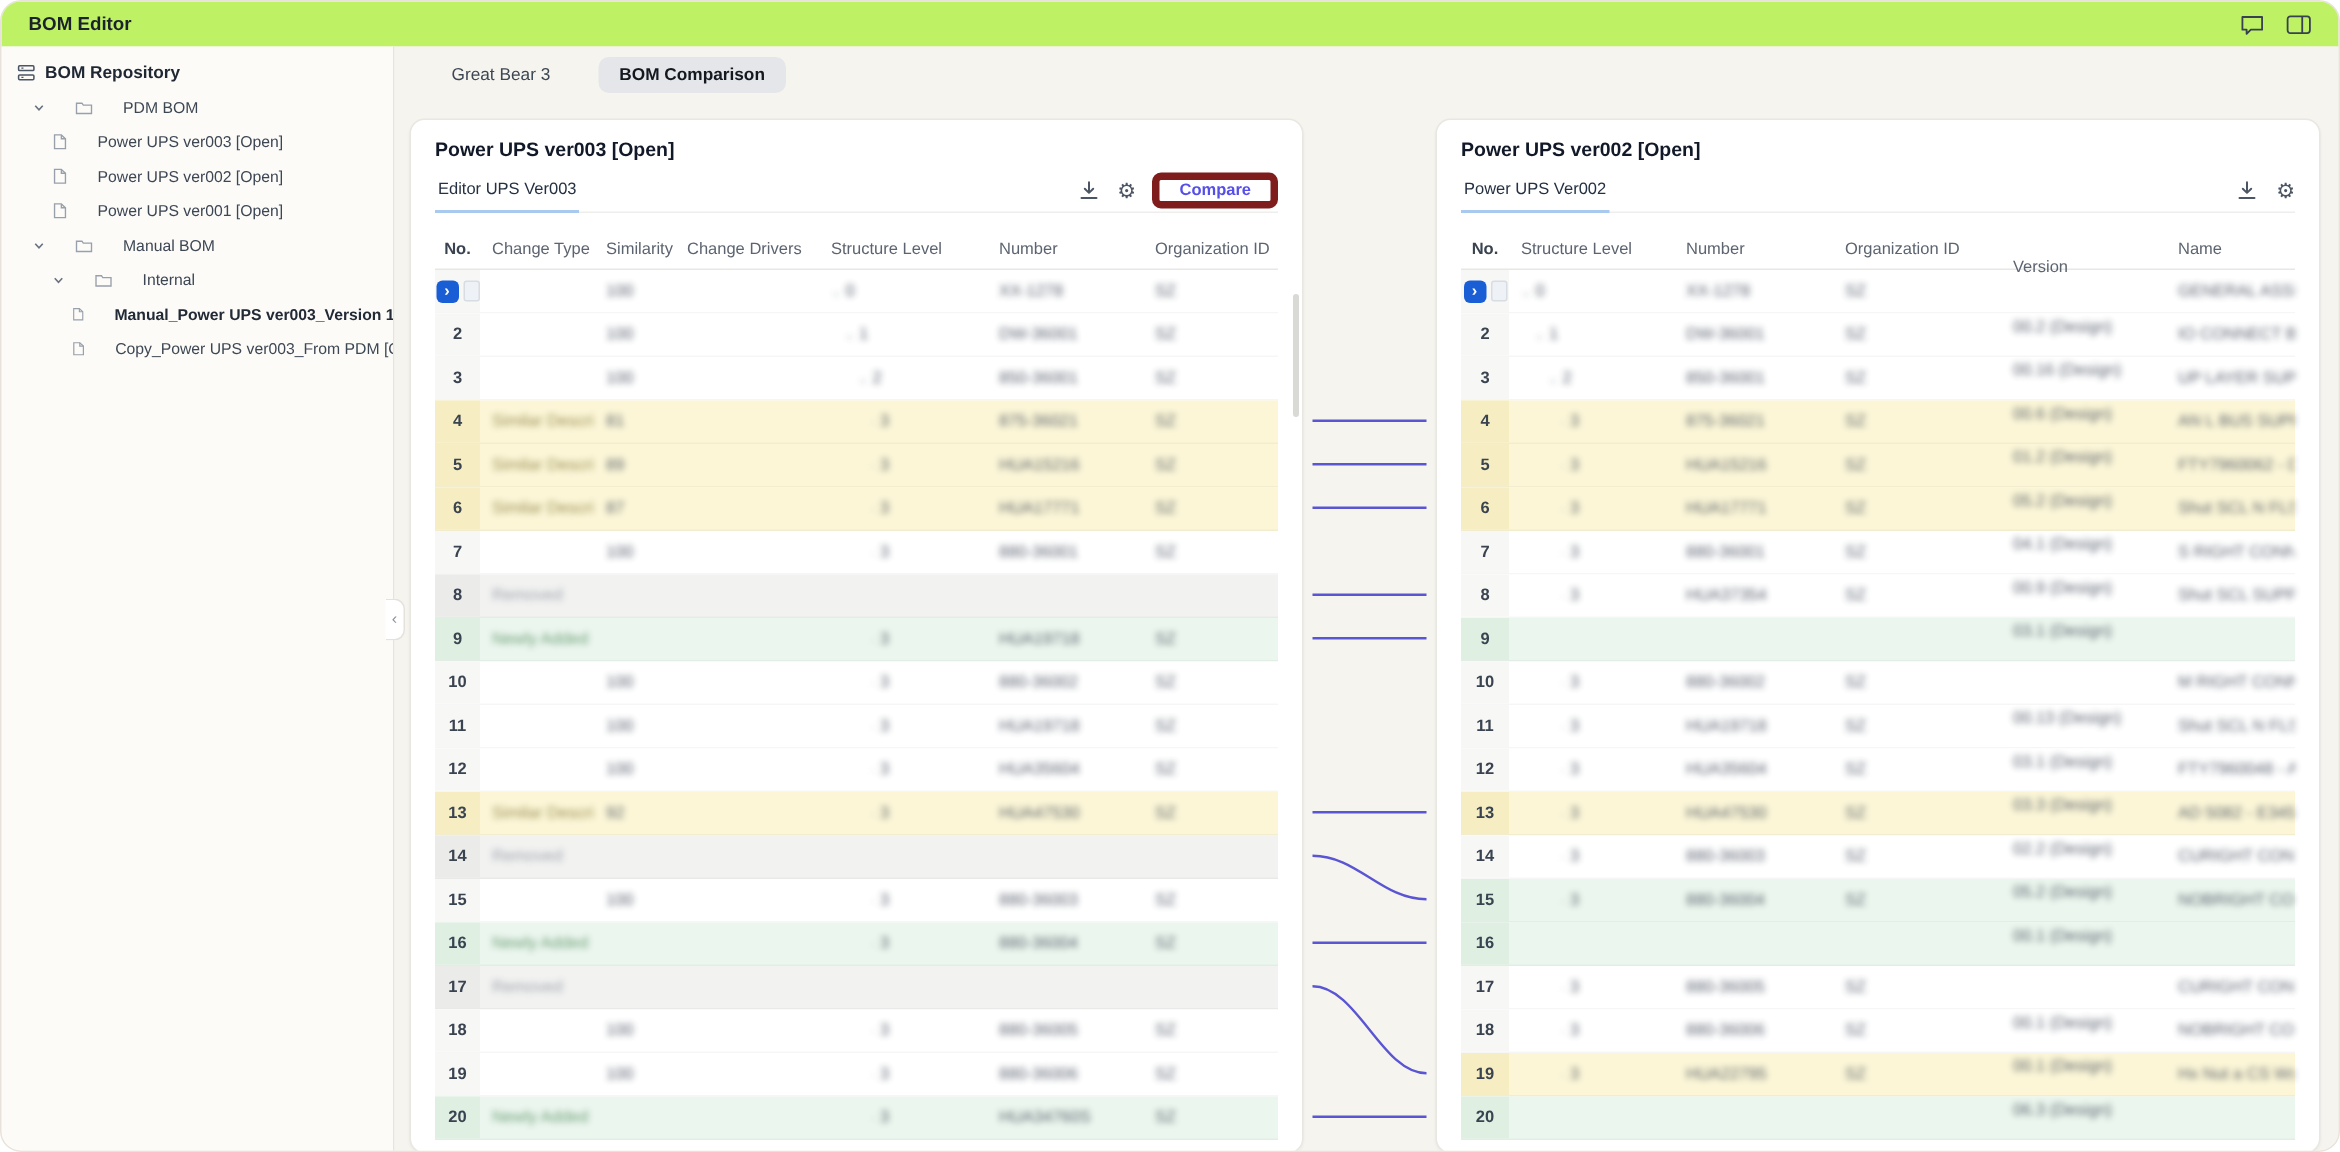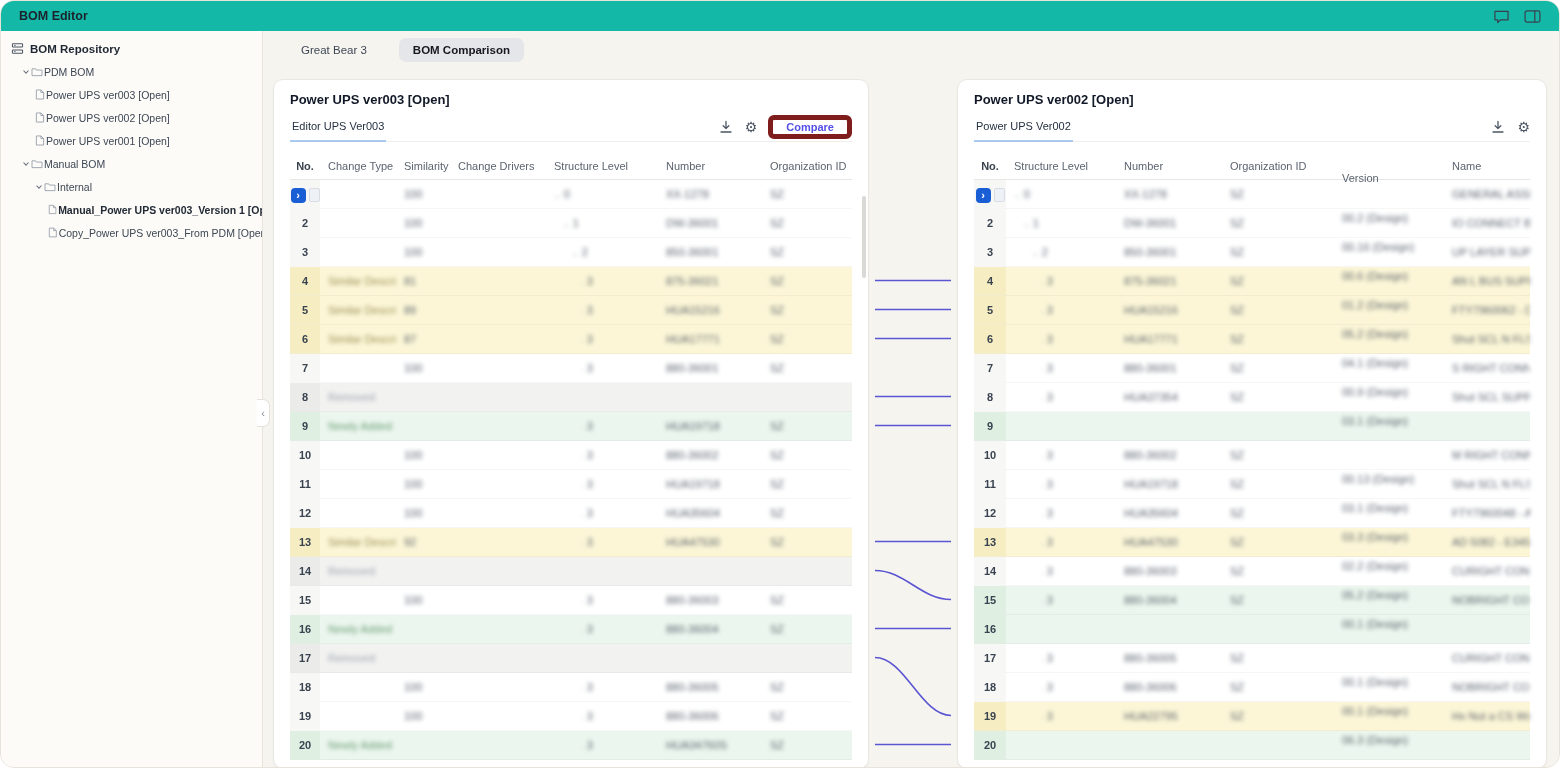--- a/index.html
+++ b/index.html
@@ -1,28 +1,28 @@
 <!DOCTYPE html>
 <html><head>
 <meta charset="utf-8">
 <style>
   * { margin:0; padding:0; box-sizing:border-box; }
   html,body { width:1560px; height:768px; background:#fff; font-family:"Liberation Sans", sans-serif; }
   .app { width:1560px; height:768px; border-radius:14px; overflow:hidden; border:1px solid #e8e3da; background:#f7f4ef; position:relative; }
 
   
-  .topbar { height:30px; display:flex; align-items:center; justify-content:space-between; padding:0 18px; background:#14b8a6; }
+  .topbar { height:30px; display:flex; align-items:center; justify-content:space-between; padding:0 18px; background:#bef264; }
   .topbar-title { font-size:12.5px; font-weight:700; color:#1c222b; }
   .topbar-icons { display:flex; align-items:center; gap:14px; }
 
   
   .layout { display:flex; height:738px; position:relative; }
   .sidebar { width:262px; background:#fcfbf8; border-right:1px solid #e7e4de; padding-top:6px; font-size:11px; overflow:hidden; flex:none; }
   .tree-root { display:flex; align-items:center; gap:6px; padding:5px 10px; font-weight:700; color:#1f2733; font-size:11.5px; }
-  .tree-item { display:flex; align-items:center; gap:1px; height:23px; color:#3d4754; white-space:nowrap; overflow:hidden; }
+  .tree-item { display:flex; align-items:center; gap:20px; height:23px; color:#3d4754; white-space:nowrap; overflow:hidden; }
   .tree-item.bold .tree-label { font-weight:700; color:#222a35; }
   .tree-label { white-space:nowrap; overflow:hidden; text-overflow:clip; font-size:10.5px; }
   .collapse-handle { position:absolute; left:256px; top:368px; width:13px; height:28px; background:#ffffff; border:1px solid #e5e2dc; border-left:none; border-radius:0 7px 7px 0; display:flex; align-items:center; justify-content:center; color:#8b929c; font-size:11px; z-index:5; }
 
   .main { flex:1; min-width:0; background:#f6f4ef; display:flex; flex-direction:column; }
 
   
   .tabs { height:38px; display:flex; align-items:center; padding-left:24px; gap:18px; }
   .tab { font-size:11.5px; color:#3d4754; padding:6px 14px; border-radius:7px; }
   .tab.active { background:#e4e6ea; color:#14181f; font-weight:700; }

